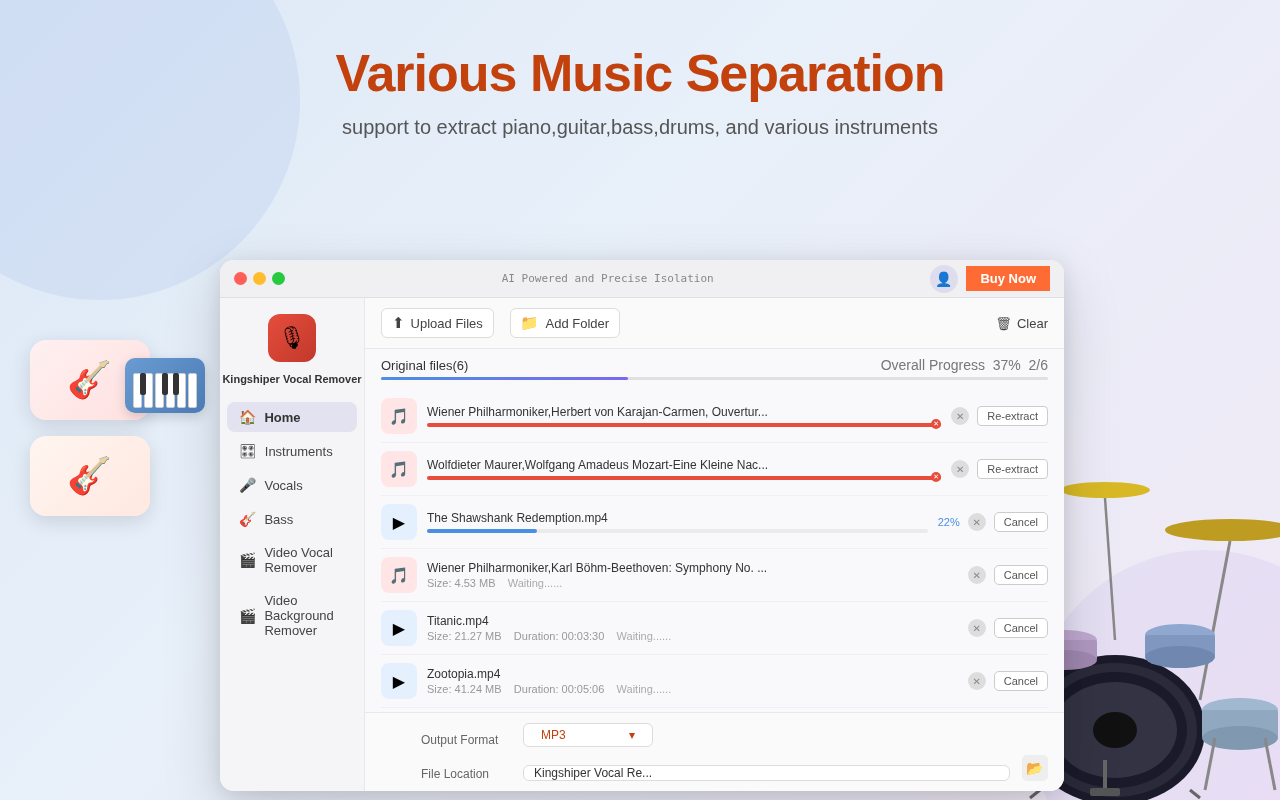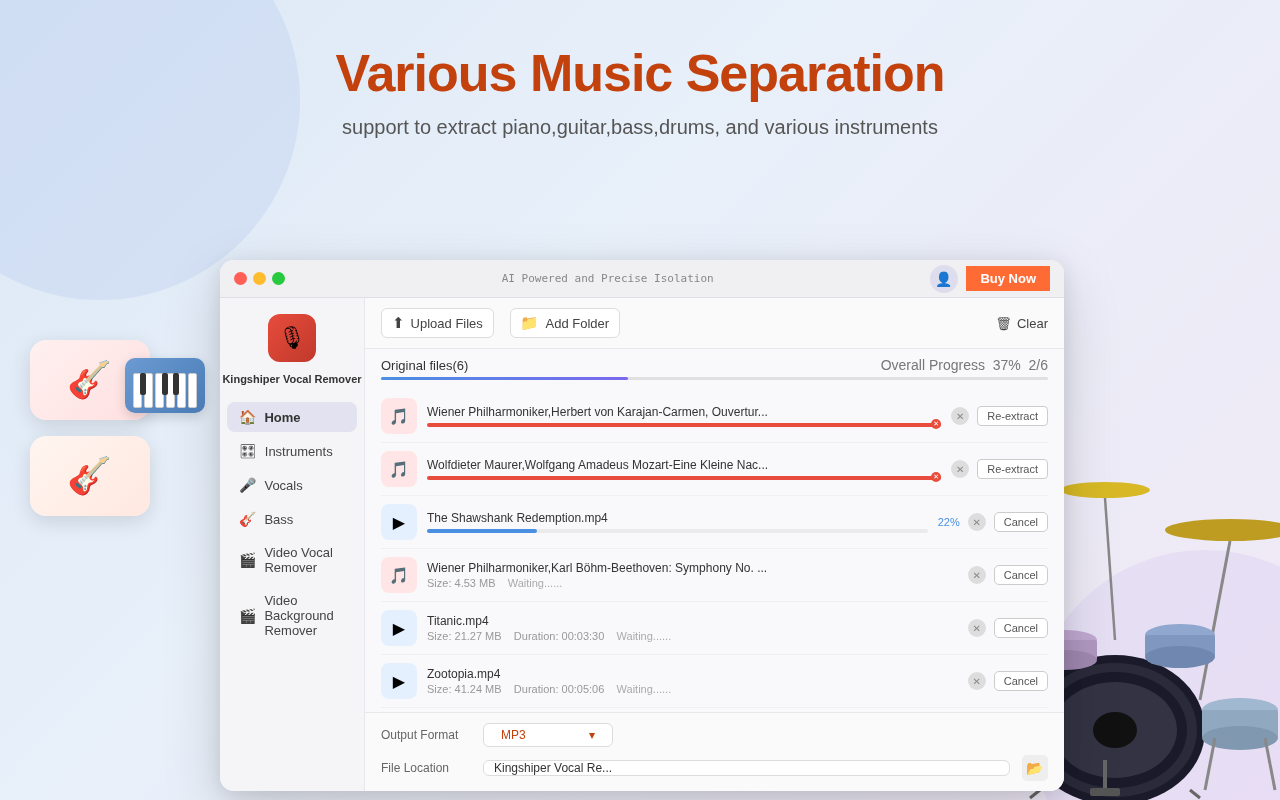--- a/index.html
+++ b/index.html
@@ -357,23 +357,24 @@
     }
 
     
     .bottom-bar {
       border-top: 1px solid #e8e8ec;
       padding: 10px 16px;
       background: #fafafa;
     }
     .bottom-row {
       display: flex;
-      align-items: center;
+      align-items: flex-end;
       gap: 12px;
       margin-bottom: 8px;
+      margin-left: 40px;
     }
     .bottom-row:last-child { margin-bottom: 0; }
     .bottom-label {
       font-size: 12px;
       color: #666;
       width: 90px;
       flex-shrink: 0;
     }
     .bottom-select {
       border: 1px solid #ddd;

